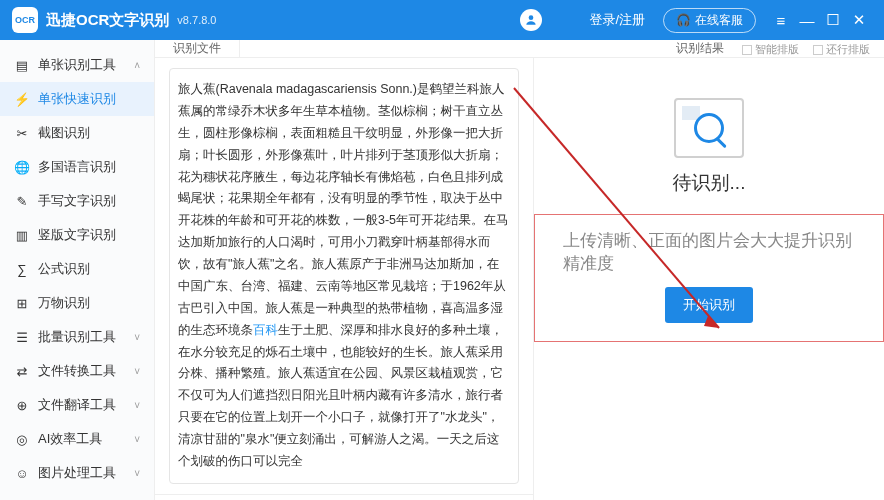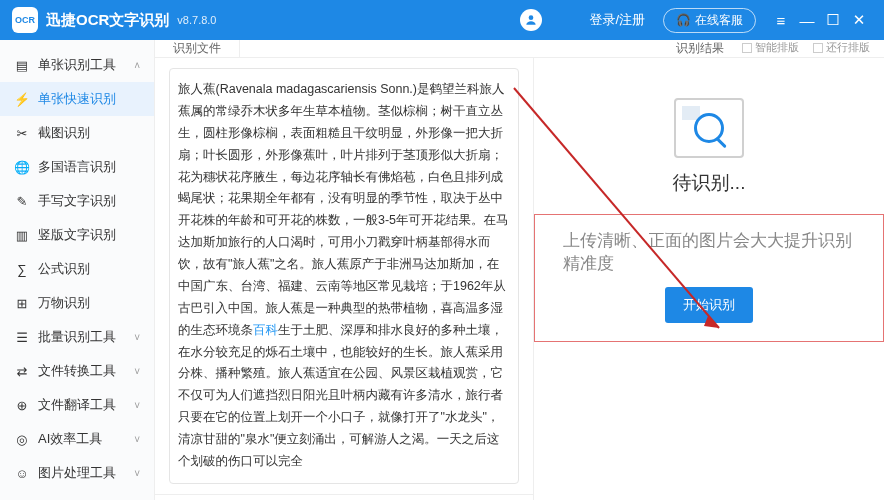--- a/index.html
+++ b/index.html
@@ -15,21 +15,21 @@
 .online{border:1px solid rgba(255,255,255,.7);border-radius:14px;padding:3px 12px;font-size:12px;display:flex;align-items:center;gap:4px;margin-right:12px;}
 .winbtn{width:26px;text-align:center;font-size:15px;cursor:pointer;}
 .main{display:flex;height:460px;}
 .sidebar{width:155px;background:#fafbfc;border-right:1px solid #eee;padding:8px 0;}
 .side-item{display:flex;align-items:center;padding:8px 14px;font-size:13px;color:#333;cursor:pointer;}
 .side-item.active{color:#1e88e5;background:#e8f2fd;}
 .side-item .icn{width:16px;margin-right:8px;display:flex;align-items:center;justify-content:center;font-size:13px;}
 .side-item .exp{margin-left:auto;font-size:10px;color:#999;}
 .side-head{font-weight:500;}
 .content{flex:1;display:flex;flex-direction:column;}
-.tabs{height:32px;display:flex;align-items:flex-start;border-bottom:1px solid #eee;}
+.tabs{height:32px;display:flex;align-items:flex-end;border-bottom:1px solid #eee;}
 .tab{padding:0 18px;font-size:12px;color:#666;height:100%;display:flex;align-items:center;}
 .tab.left{border-right:1px solid #eee;}
 .tab.right{margin-left:auto;}
 .opt{font-size:11px;color:#999;margin-right:14px;display:flex;align-items:center;gap:3px;}
 .opt .box{width:10px;height:10px;border:1px solid #ccc;}
 .body{flex:1;display:flex;}
 .docpane{flex:1;display:flex;flex-direction:column;border-right:1px solid #eee;}
 .docwrap{flex:1;padding:10px 14px;overflow:hidden;}
 .doc{background:#fff;border:1px solid #e5e5e5;border-radius:4px;padding:10px 8px;font-size:12.5px;line-height:1.75;color:#333;height:100%;overflow:hidden;position:relative;}
 .baike{color:#2196f3;}

